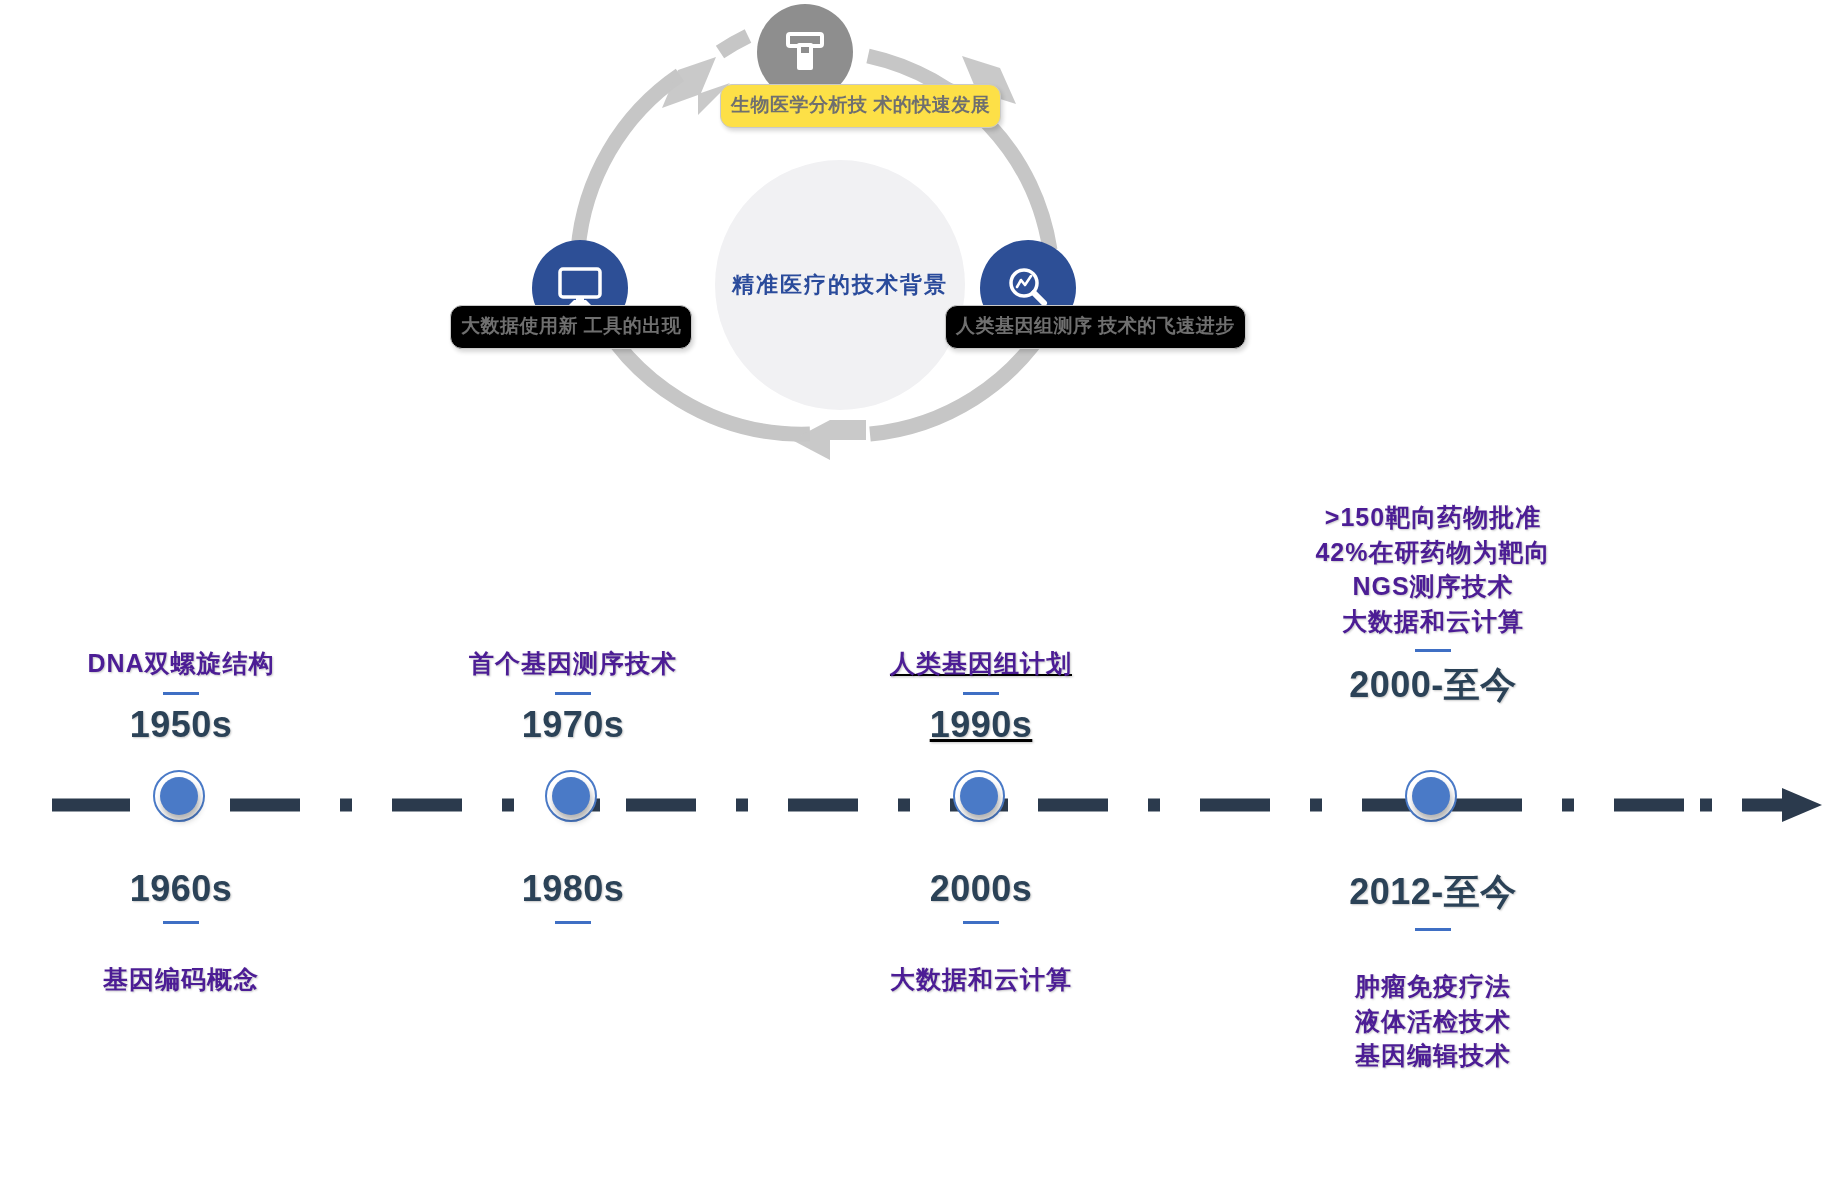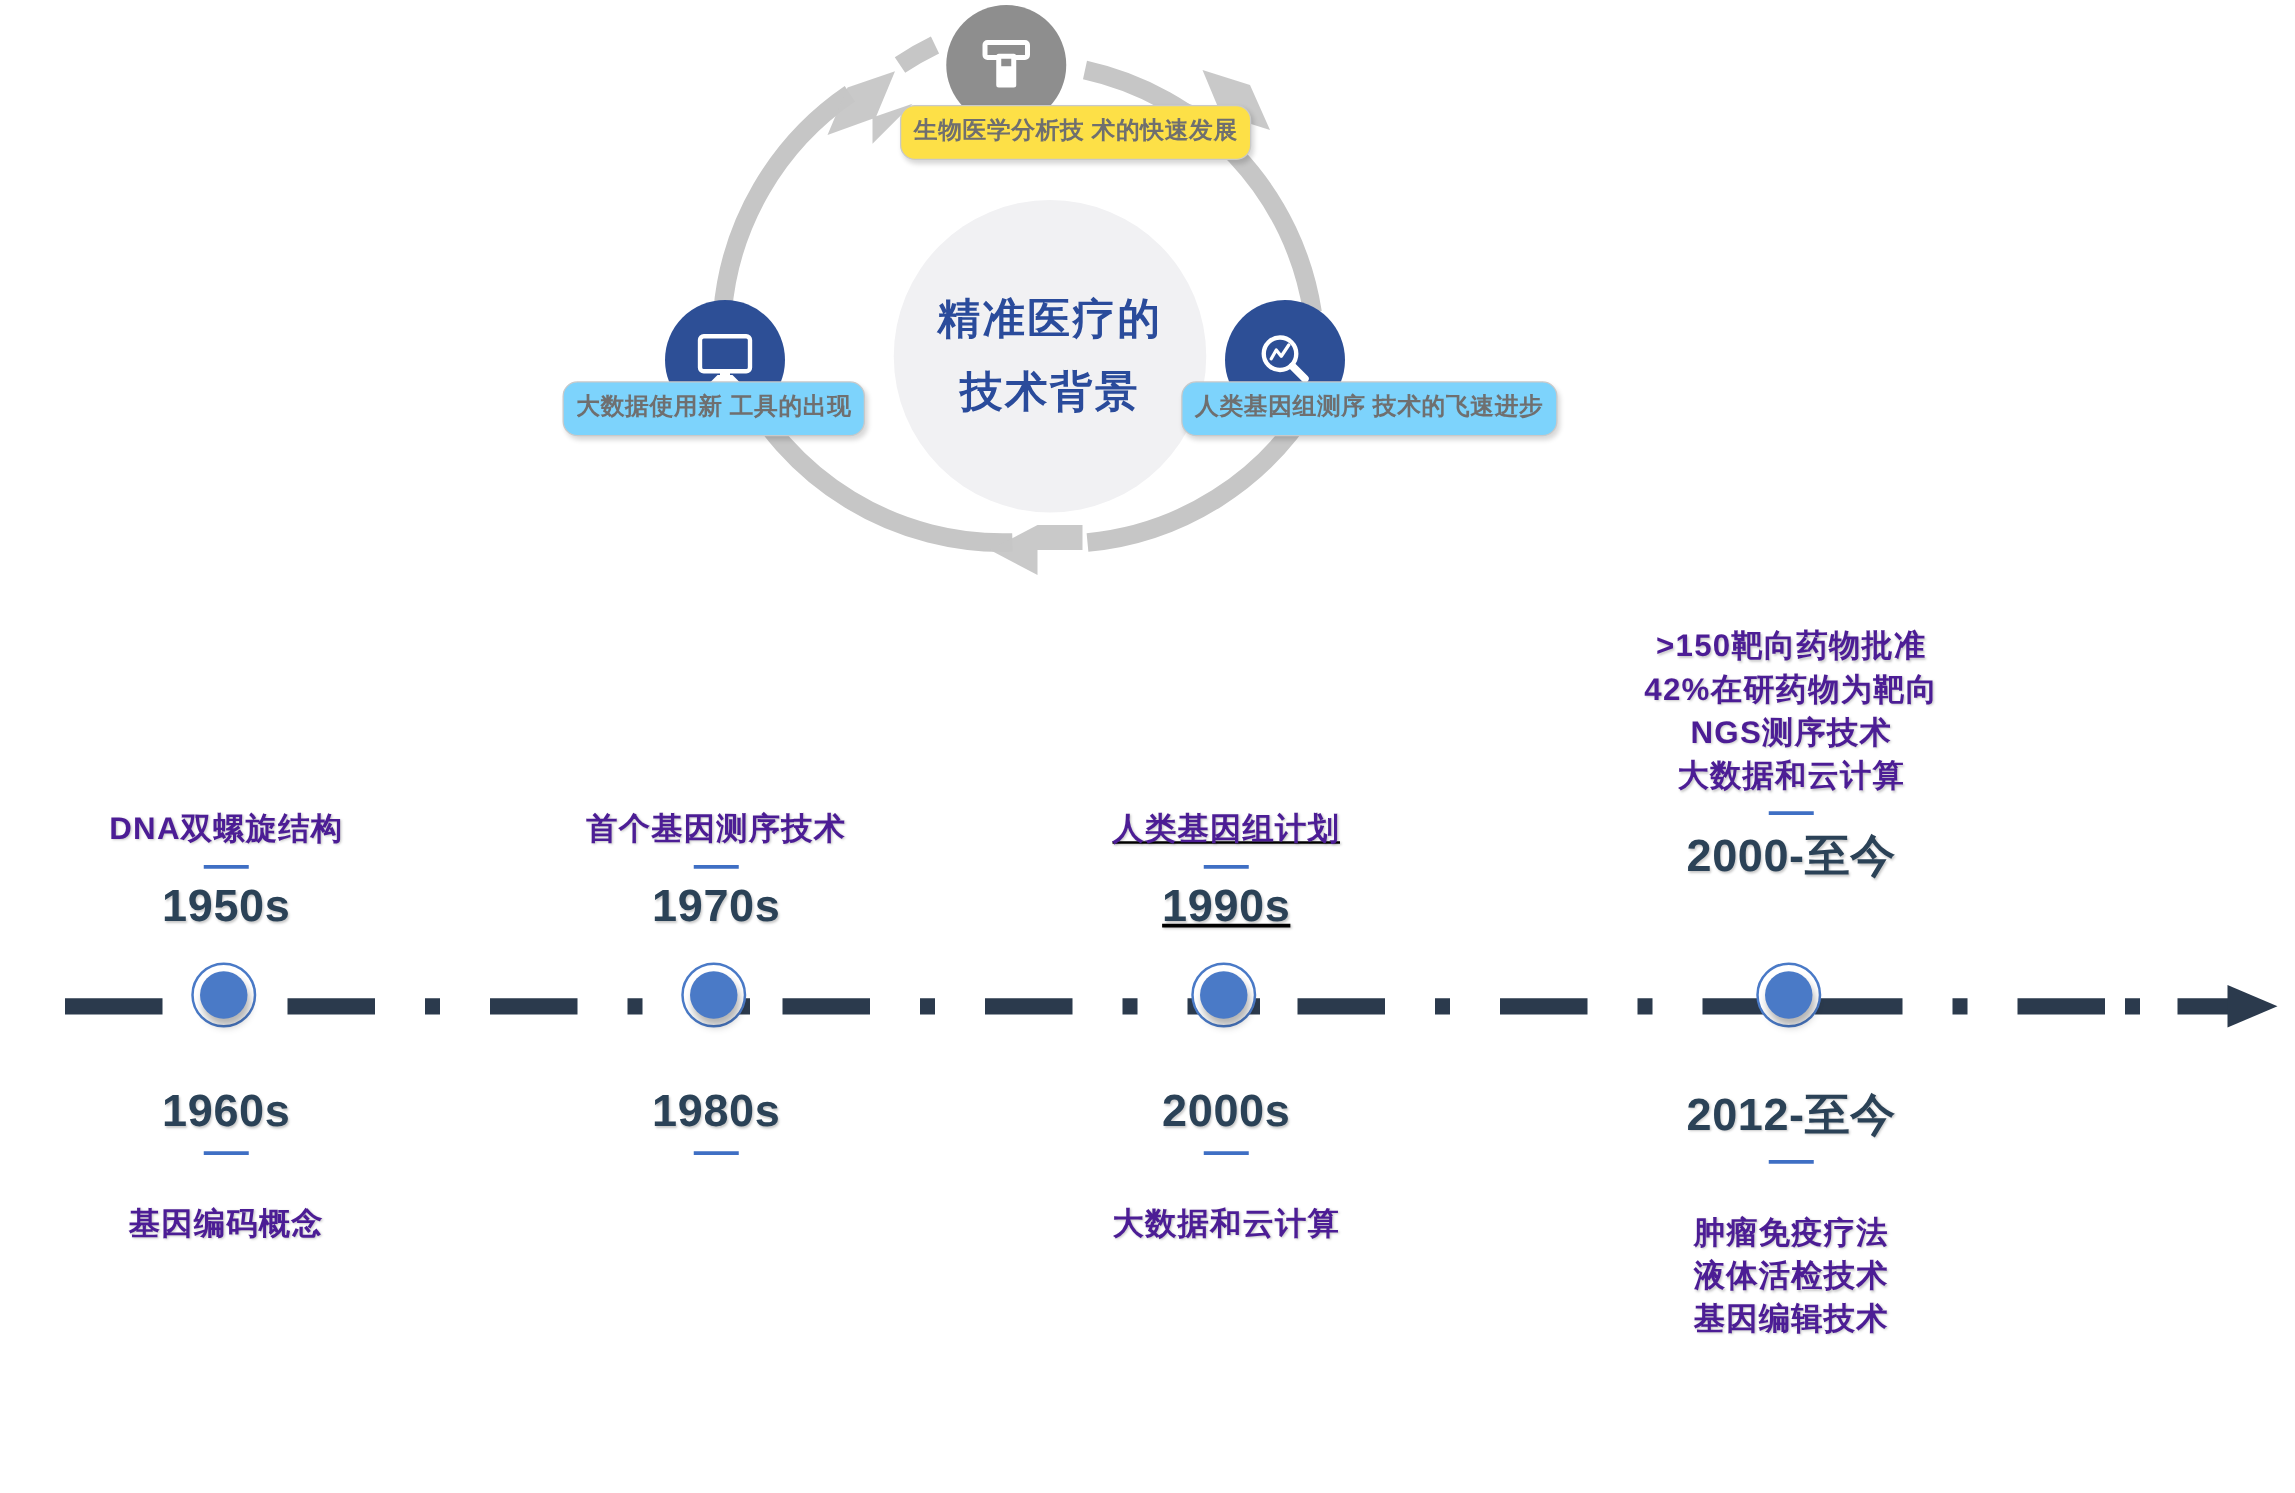--- a/index.html
+++ b/index.html
@@ -38,25 +38,24 @@
     border-radius: 50%;
     background: #f1f1f3;
   }
   .cycle-center-text {
     position: absolute;
     left: 185px;
     top: 160px;
     width: 250px;
     height: 250px;
     display: flex;
-    flex-direction: column;
     align-items: center;
     justify-content: center;
     color: #2a4b9b;
-    font-size: 34px;
+    font-size: 22px;
     font-weight: bold;
     line-height: 1.75;
     letter-spacing: 2px;
   }
 
   .node-circle {
     position: absolute;
     border-radius: 50%;
     display: flex;
     align-items: center;
@@ -79,21 +78,21 @@
   .node-right {
     left: 450px;
     top: 240px;
     width: 96px;
     height: 96px;
     background: #2d4f96;
   }
 
   .callout {
     position: absolute;
-    background: #7dd3fc;
+    background: #000000;
     border: 1.5px solid #c9c9c9;
     border-radius: 12px;
     box-shadow: 2px 3px 4px rgba(0,0,0,0.16);
     color: #6f6f6f;
     font-size: 19px;
     font-weight: bold;
     line-height: 1.42;
     text-align: center;
     padding: 7px 10px 8px 10px;
     letter-spacing: 0.5px;

